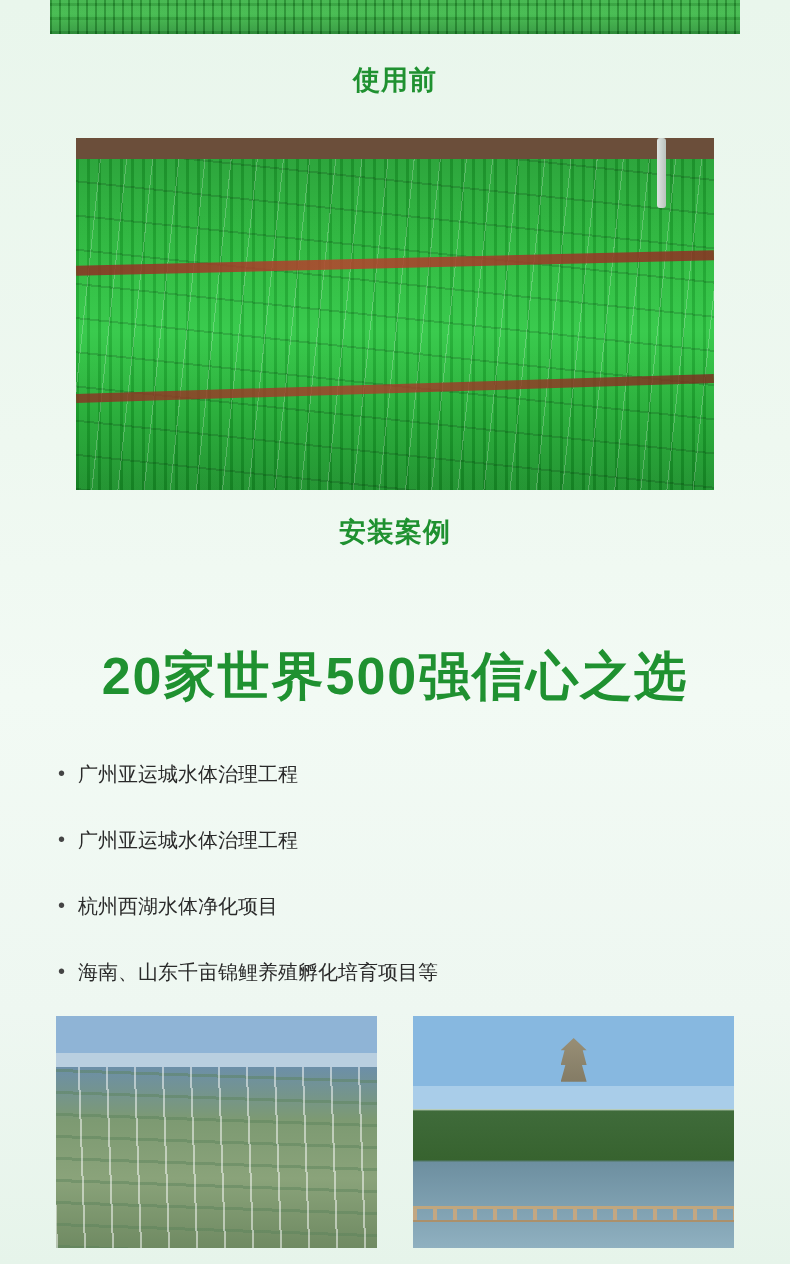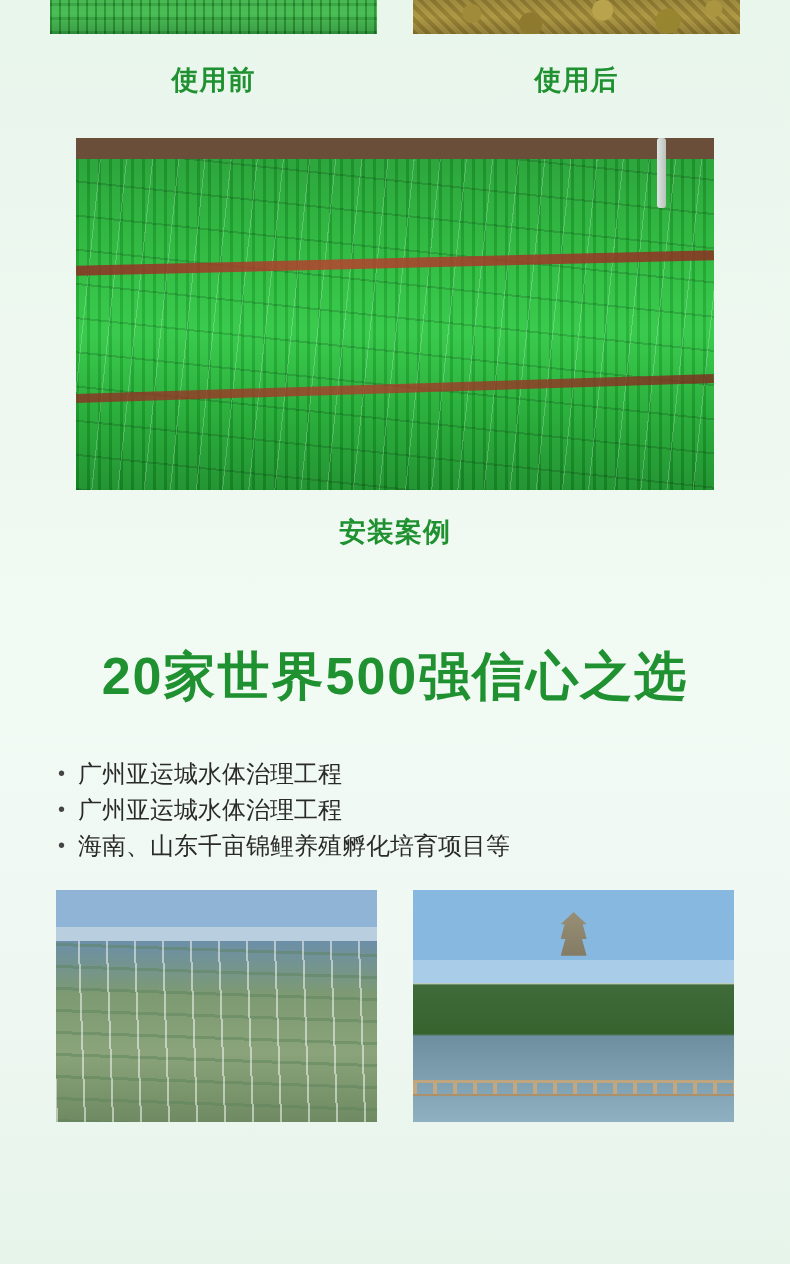--- a/index.html
+++ b/index.html
@@ -113,23 +113,24 @@
 
   
   .project-list {
     margin: 44px 0 0 0;
     padding: 0 56px 0 56px;
     list-style: none;
   }
   .project-list li {
     position: relative;
     padding-left: 22px;
-    font-size: 24px;
+    font-size: 20px;
     line-height: 36px;
     color: #2a2a2a;
+    margin-top: 30px;
   }
   .project-list li::before {
     content: "•";
     position: absolute;
     left: 2px;
     top: -1px;
     color: #444;
     font-size: 20px;
   }
 
@@ -181,38 +182,35 @@
   }
 </style>
 </head>
 <body>
 
 <div class="compare-row">
   <div class="compare-col">
     <div class="compare-img img-before"></div>
     <div class="compare-caption">使用前</div>
   </div>
-  <div class="compare-col">
-    <div class="compare-img img-after"></div>
-    <div class="compare-caption">使用后</div>
-  </div>
 </div>
 
 <div class="case-wrap">
   <div class="case-img">
     <div class="case-pipe"></div>
   </div>
   <div class="case-caption">安装案例</div>
 </div>
 
 <div class="headline">20家世界500强信心之选</div>
 
 <ul class="project-list">
   <li>广州亚运城水体治理工程</li>
   <li>广州亚运城水体治理工程</li>
+  <li>杭州西湖水体净化项目</li>
   <li>海南、山东千亩锦鲤养殖孵化培育项目等</li>
 </ul>
 
 <div class="photo-row">
   <div class="photo photo-pond"></div>
   <div class="photo photo-lake">
     <div class="pagoda"></div>
     <div class="rail"></div>
   </div>
 </div>

